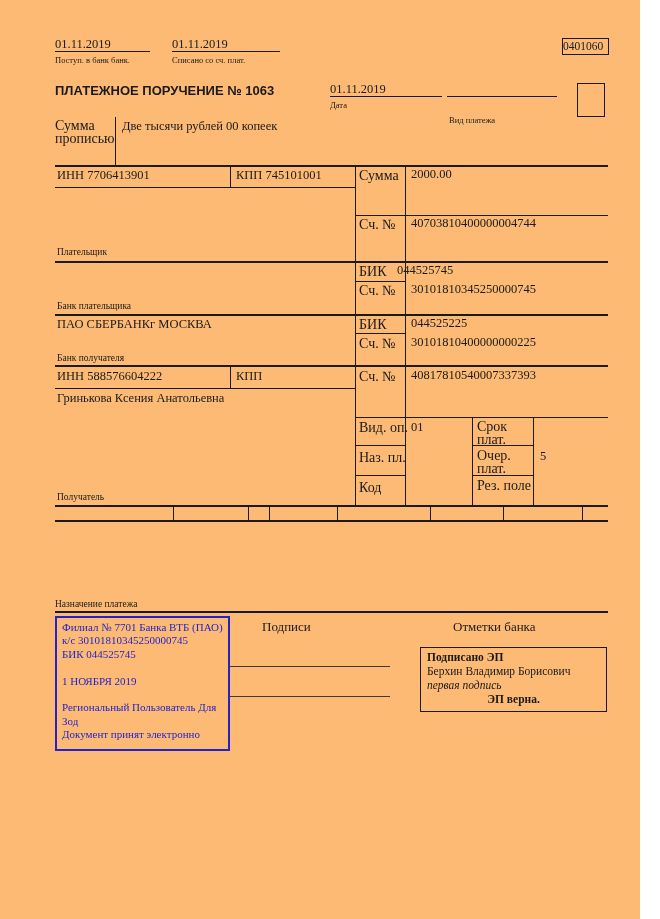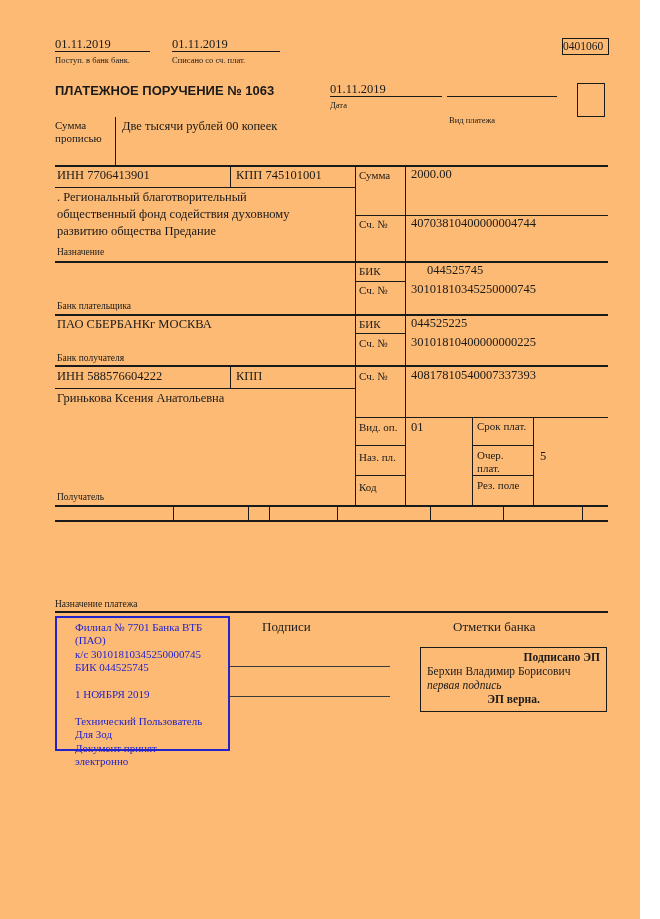--- a/index.html
+++ b/index.html
@@ -6,29 +6,29 @@
   body{margin:0;background:#fff}
   .page{position:relative;width:640px;height:919px;background:#fdba74;
         font-family:"Liberation Serif",serif;color:#1a1a1a;overflow:hidden}
   .t{position:absolute;white-space:nowrap}
   .wrap{white-space:normal}
   .hl,.vl{position:absolute;background:#1a1a1a}
   .hl{height:1px}.vl{width:1px}
   .thick{height:2px}
   .f8{font-size:8.5px}
   .f9{font-size:9.5px}
-  .f11{font-size:11px;line-height:13px}
+  .f11{font-size:14px;line-height:13px}
   .f12{font-size:12.5px}
   .f13{font-size:13px}
   .sans{font-family:"Liberation Sans",sans-serif}
   .b{font-weight:bold}
   .box{position:absolute;border:1px solid #1a1a1a}
   .stamp{position:absolute;left:55px;top:616px;width:175px;height:135px;
          border:2px solid #2323cc;color:#2323cc;font-size:11px;line-height:13.4px;
-         padding:3px 18px}
+         padding:3px 5px}
   .stamp-line{min-height:13.4px;white-space:normal}
   .signedbox{position:absolute;left:420px;top:647px;width:187px;height:65px;
              border:1px solid #1a1a1a;font-size:11.5px;line-height:14px;padding:2px 6px}
   .sig{position:absolute;width:160px;height:1px;background:#3a3a3a}
 </style>
 </head>
 <body>
 
 <div class="page">
 
@@ -85,27 +85,26 @@
   <div class="vl" style="left:269px;top:505px;height:15px"></div>
   <div class="vl" style="left:337px;top:505px;height:15px"></div>
   <div class="vl" style="left:430px;top:505px;height:15px"></div>
   <div class="vl" style="left:503px;top:505px;height:15px"></div>
   <div class="vl" style="left:582px;top:505px;height:15px"></div>
 
   <div class="t f12" style="left:57px;top:168px">ИНН 7706413901</div>
   <div class="t f12" style="left:236px;top:168px">КПП 745101001</div>
   <div class="t f11" style="left:359px;top:169px">Сумма</div>
   <div class="t f12" style="left:411px;top:167px">2000.00</div>
-  <div class="t f12 wrap" style="left:57px;top:189px;width:250px;line-height:17px">. Региональный благотворительный общественный фонд содействия духовному развитию общества Предание</div>
-  <div class="t f9" style="left:57px;top:247px">Назначение</div>
+  <div class="t f9" style="left:57px;top:247px">Плательщик</div>
   <div class="t f11" style="left:359px;top:218px">Сч. №</div>
   <div class="t f12" style="left:411px;top:216px">40703810400000004744</div>
 
   <div class="t f11" style="left:359px;top:265px">БИК</div>
-  <div class="t f12" style="left:427px;top:263px">044525745</div>
+  <div class="t f12" style="left:397px;top:263px">044525745</div>
   <div class="t f11" style="left:359px;top:284px">Сч. №</div>
   <div class="t f12" style="left:411px;top:282px">30101810345250000745</div>
   <div class="t f9" style="left:57px;top:301px">Банк плательщика</div>
 
   <div class="t f12" style="left:57px;top:317px">ПАО СБЕРБАНКг МОСКВА</div>
   <div class="t f11" style="left:359px;top:318px">БИК</div>
   <div class="t f12" style="left:411px;top:316px">044525225</div>
   <div class="t f11" style="left:359px;top:337px">Сч. №</div>
   <div class="t f12" style="left:411px;top:335px">30101810400000000225</div>
   <div class="t f9" style="left:57px;top:353px">Банк получателя</div>
@@ -129,29 +128,29 @@
   <div class="t f9" style="left:55px;top:599px">Назначение платежа</div>
   <div class="hl thick" style="left:55px;top:611px;width:553px"></div>
 
   <div class="stamp">
     <div class="stamp-line">Филиал № 7701 Банка ВТБ (ПАО)</div>
     <div class="stamp-line">к/с 30101810345250000745</div>
     <div class="stamp-line">БИК 044525745</div>
     <div class="stamp-line"></div>
     <div class="stamp-line">1 НОЯБРЯ 2019</div>
     <div class="stamp-line"></div>
-    <div class="stamp-line">Технический Пользователь Для Зод</div>
+    <div class="stamp-line">Региональный Пользователь Для Зод</div>
     <div class="stamp-line">Документ принят электронно</div>
   </div>
 
   <div class="t f13" style="left:262px;top:619px">Подписи</div>
   <div class="sig" style="left:230px;top:666px"></div>
   <div class="sig" style="left:230px;top:696px"></div>
 
   <div class="t f13" style="left:453px;top:619px">Отметки банка</div>
   <div class="signedbox">
-    <div class="b" style="text-align:right">Подписано ЭП</div>
+    <div class="b" style="text-align:left">Подписано ЭП</div>
     <div>Берхин Владимир Борисович</div>
     <div style="font-style:italic">первая подпись</div>
     <div class="b" style="text-align:center">ЭП верна.</div>
   </div>
 
 </div>
 
 </body></html>

